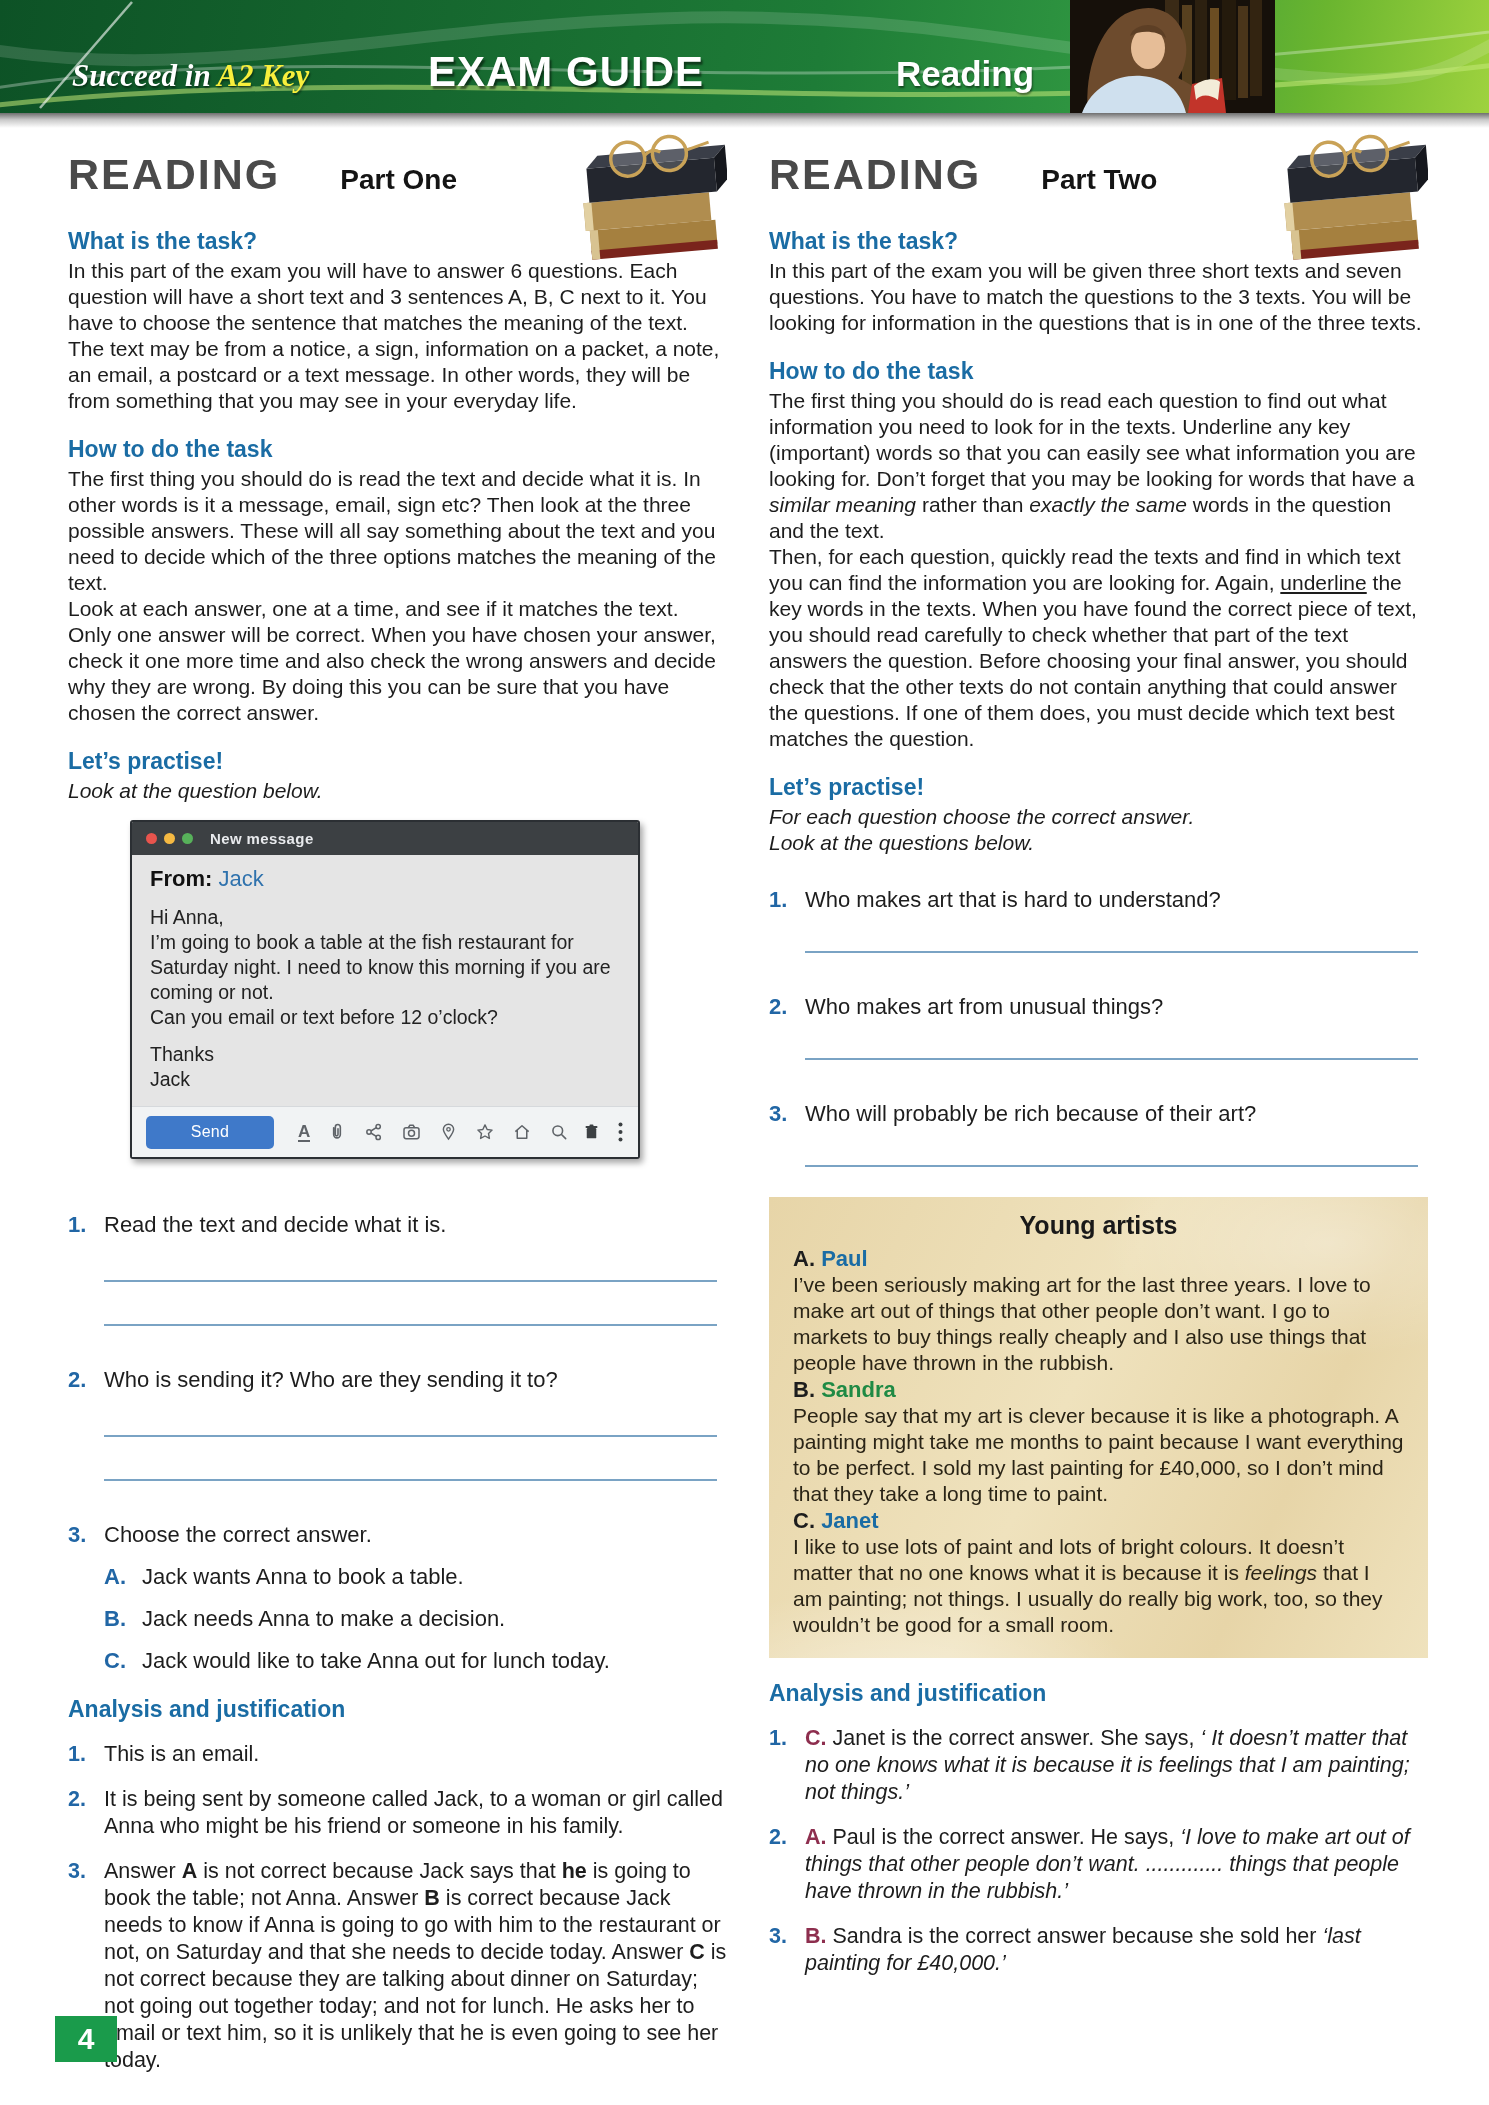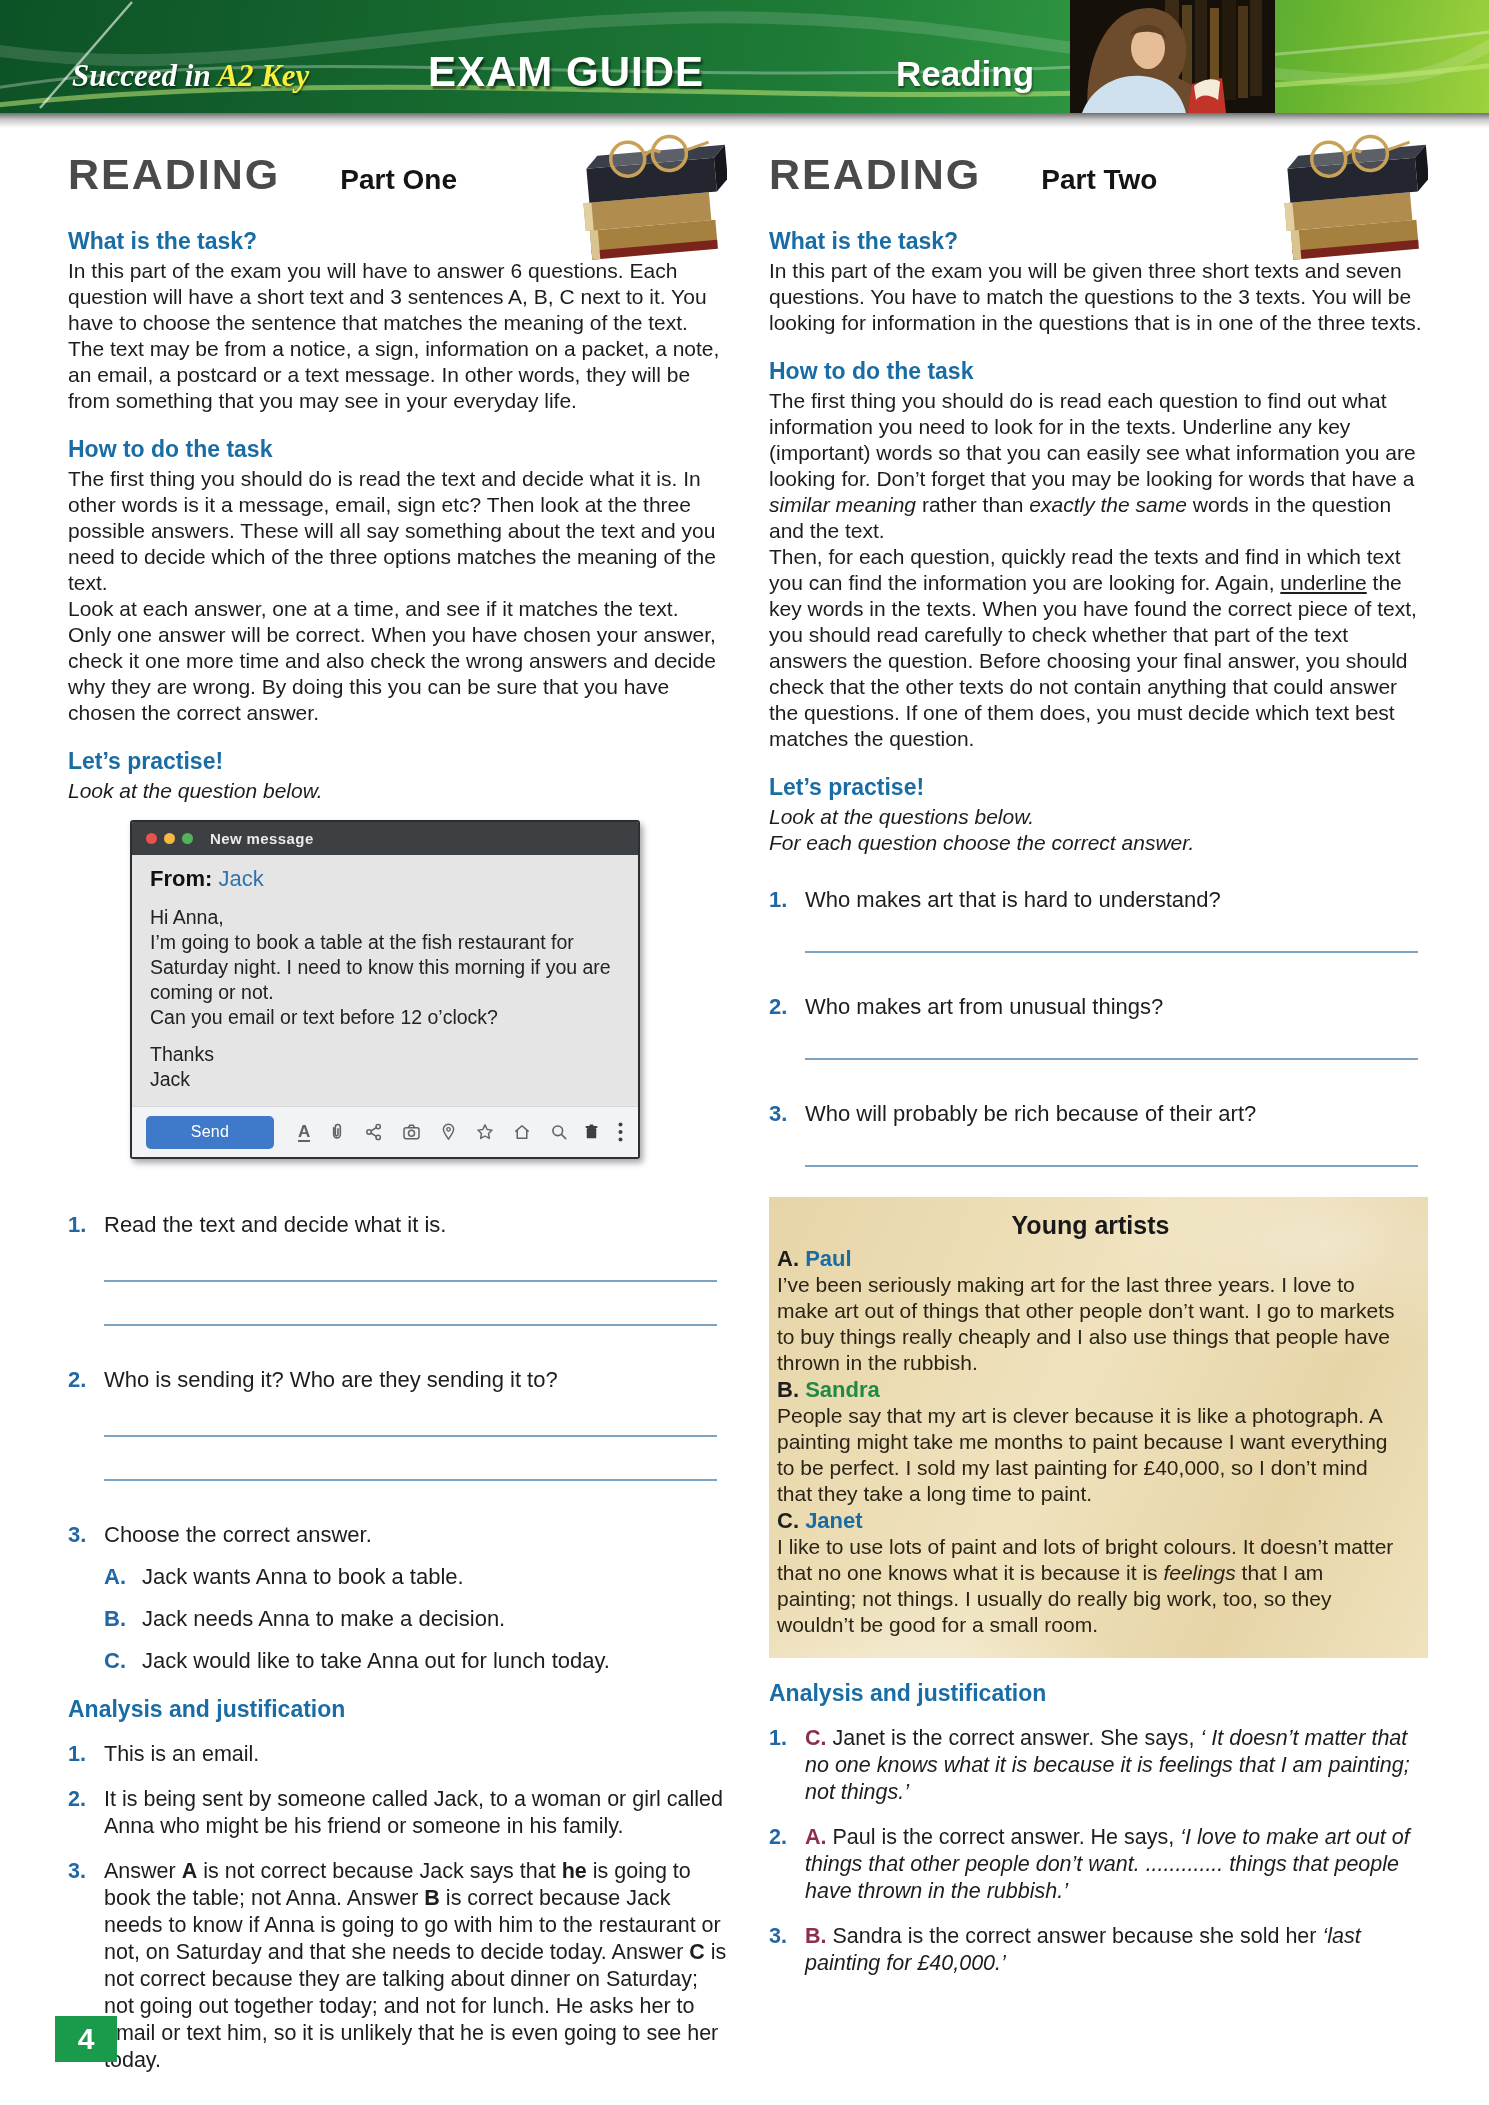--- a/index.html
+++ b/index.html
@@ -57,21 +57,21 @@
   .optletter{color:#2166a5;font-weight:700;min-width:24px;}
   
   .an{display:flex;gap:12px;font-size:21.5px;line-height:27px;margin-top:18px;}
   .annum{color:#2166a5;font-weight:700;min-width:24px;}
   .an .rich{flex:1;}
   
   .artists{margin-top:30px;background:
       radial-gradient(ellipse 420px 200px at 20% 110%, rgba(255,255,255,.45), rgba(255,255,255,0) 60%),
       radial-gradient(ellipse 380px 190px at 85% 10%, rgba(255,255,255,.35), rgba(255,255,255,0) 60%),
       linear-gradient(115deg,#e7d5a8,#efe2bd 45%,#e7d5a8 75%,#efe2bd);
-      padding:10px 24px 20px 8px;}
+      padding:10px 24px 20px 24px;}
   .artists-title{text-align:center;font-size:25px;font-weight:800;color:#191919;margin:4px 0 6px 0;}
   .artist-label{font-size:22px;font-weight:700;margin-top:1px;}
   .artist-text{font-size:21px;line-height:26px;color:#2a2416;}
   
   .pagenum{position:absolute;left:55px;top:2016px;width:62px;height:46px;background:#1a9b4b;
            color:#fff;font-size:30px;font-weight:700;display:flex;align-items:center;justify-content:center;}
 </style>
 </head>
 <body>
 
@@ -276,22 +276,22 @@
       </div>
 
       <div class="sec-h">What is the task?</div>
       <p class="body">In this part of the exam you will be given three short texts and seven questions. You have to match the questions to the 3 texts. You will be looking for information in the questions that is in one of the three texts.</p>
 
       <div class="sec-h">How to do the task</div>
       <p class="body"><span>The first thing you should do is read each question to find out what information you need to look for in the texts. Underline any key (important) words so that you can easily see what information you are looking for. Don’t forget that you may be looking for words that have a </span><span style="font-style: italic;">similar meaning</span><span> rather than </span><span style="font-style: italic;">exactly the same</span><span> words in the question and the text.</span></p>
       <p class="body"><span>Then, for each question, quickly read the texts and find in which text you can find the information you are looking for. Again, </span><span style="text-decoration: underline;">underline</span><span> the key words in the texts. When you have found the correct piece of text, you should read carefully to check whether that part of the text answers the question. Before choosing your final answer, you should check that the other texts do not contain anything that could answer the questions. If one of them does, you must decide which text best matches the question.</span></p>
 
       <div class="sec-h">Let’s practise!</div>
+      <p class="body italic">For each question choose the correct answer.</p>
       <p class="body italic">Look at the questions below.</p>
-      <p class="body italic">For each question choose the correct answer.</p>
 
       <div class="q" style="margin-top:30px">
         <span class="qnum">1.</span>
         <span>Who makes art that is hard to understand?</span>
       </div>
       <div class="answer-line" style="margin-top:38px"></div>
 
       <div class="q">
         <span class="qnum">2.</span>
         <span>Who makes art from unusual things?</span>

